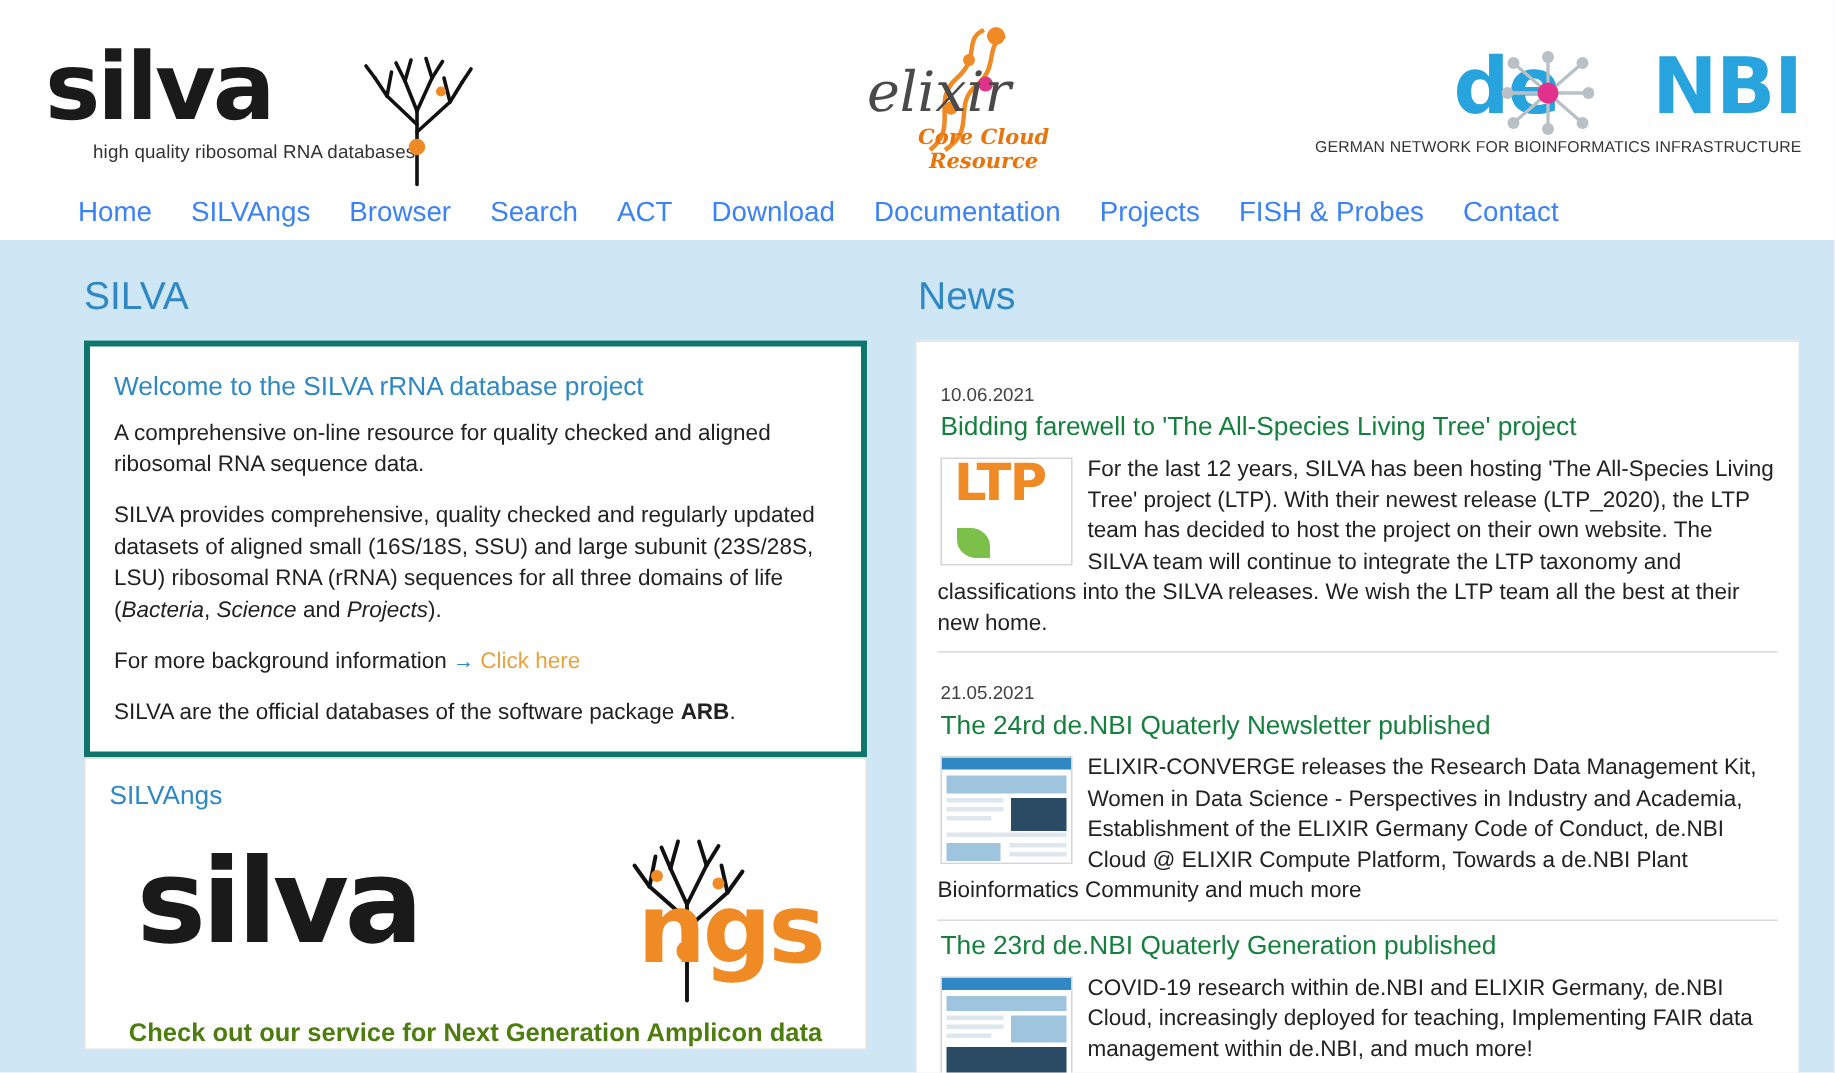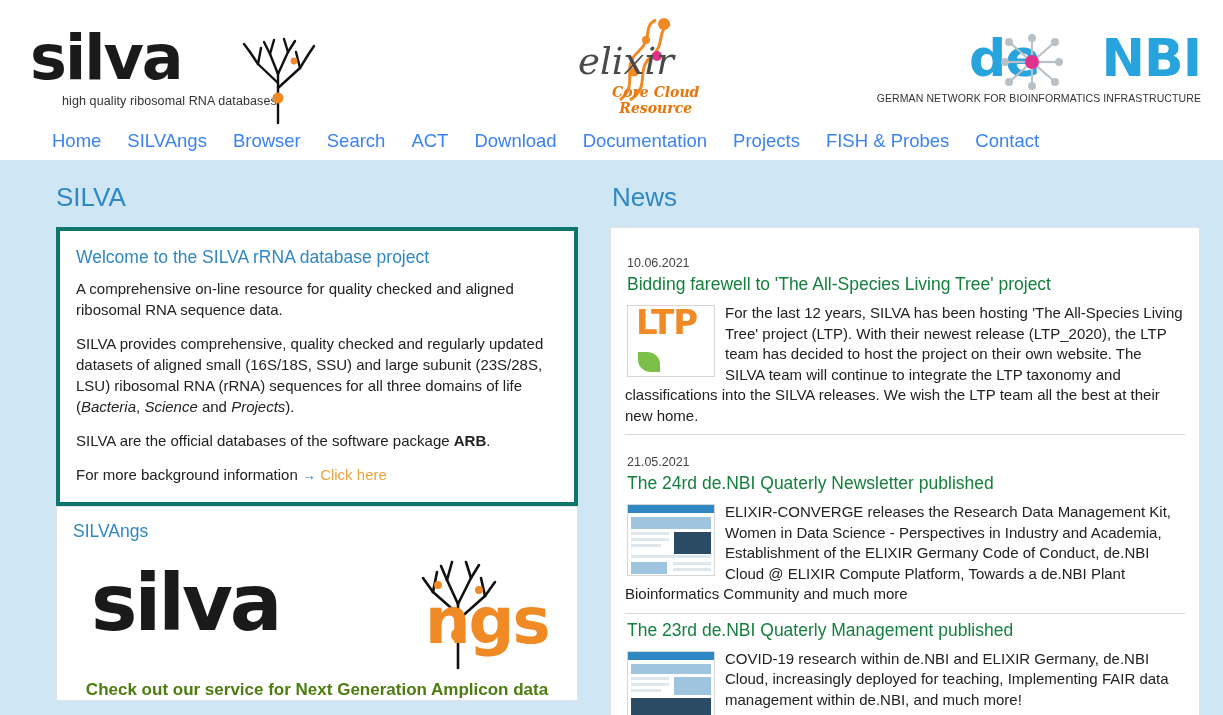--- a/index.html
+++ b/index.html
@@ -350,26 +350,26 @@
       <div class="col-left">
         <h2 class="sec-title">SILVA</h2>
 
         <div class="card">
           <h3>Welcome to the SILVA rRNA database project</h3>
           <p>A comprehensive on-line resource for quality checked and aligned ribosomal RNA sequence data.</p>
           <p>
             <span>SILVA provides comprehensive, quality checked and regularly updated datasets of aligned small (16S/18S, SSU) and large subunit (23S/28S, LSU) ribosomal RNA (rRNA) sequences for all three domains of life (</span><span class="ital">Bacteria</span><span>, </span><span class="ital">Science</span><span> and </span><span class="ital">Projects</span><span>).</span>
           </p>
           <p>
-            <span>SILVA are the official databases of the software package </span><span class="bold">ARB</span><span>.</span>
-          </p>
-          <p>
             <span>For more background information</span>
             <span class="arrow">→</span>
             <a href="#" class="clickhere">Click here</a>
+          </p>
+          <p>
+            <span>SILVA are the official databases of the software package </span><span class="bold">ARB</span><span>.</span>
           </p>
         </div>
 
         <div class="ngs-card">
           <h3>SILVAngs</h3>
           <div class="ngs-logo-wrap">
             <svg class="ngs-tree" width="110" height="120" viewBox="0 0 110 120">
               <g stroke="#111" stroke-width="2.6" fill="none" stroke-linecap="round">
                 <line x1="55" y1="118" x2="55" y2="52"></line>
                 <line x1="55" y1="64" x2="30" y2="42"></line>
@@ -439,21 +439,21 @@
                 </div>
               </div>
               <span>ELIXIR-CONVERGE releases the Research Data Management Kit, Women in Data Science - Perspectives in Industry and Academia, Establishment of the ELIXIR Germany Code of Conduct, de.NBI Cloud @ ELIXIR Compute Platform, Towards a de.NBI Plant Bioinformatics Community and much more</span>
             </div>
           </div>
 
           <hr class="news-sep">
 
           <div class="news-item">
             <a href="#" style="text-decoration:none;">
-              <div class="news-title">The 23rd de.NBI Quaterly Management published</div>
+              <div class="news-title">The 23rd de.NBI Quaterly Generation published</div>
             </a>
             <div class="news-body">
               <div class="news-thumb">
                 <div class="nl">
                   <div class="bar"></div>
                   <div class="blue" style="left:3px;top:12px;width:80px;height:10px;"></div>
                   <div class="strip" style="left:3px;top:25px;width:38px;height:3px;"></div>
                   <div class="strip" style="left:3px;top:31px;width:38px;height:3px;"></div>
                   <div class="strip" style="left:3px;top:37px;width:30px;height:3px;"></div>
                   <div class="blue" style="left:46px;top:25px;width:37px;height:18px;"></div>

